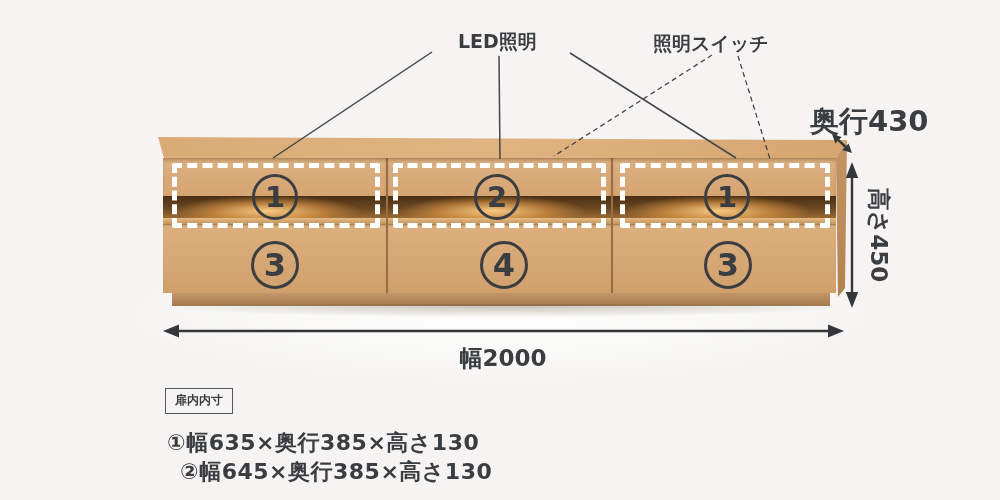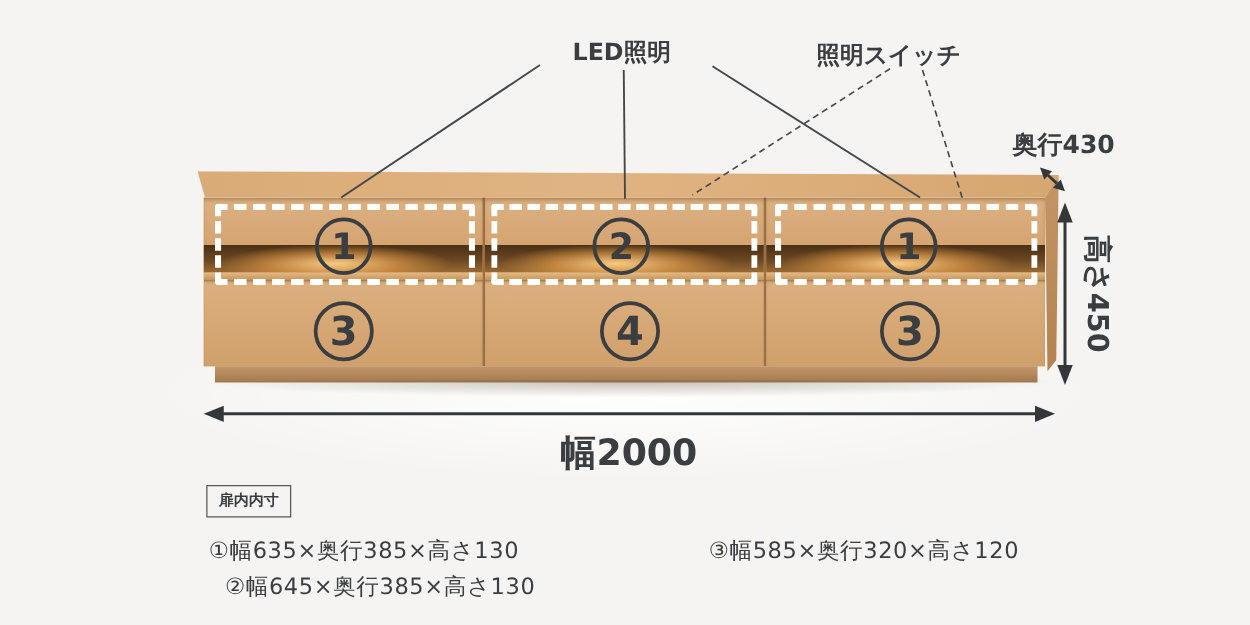--- a/index.html
+++ b/index.html
@@ -62,30 +62,30 @@
   .badge{
     border:3px solid #3b3e41;border-radius:50%;box-sizing:border-box;
     display:flex;align-items:center;justify-content:center;
     font-weight:bold;color:#3b3e41;line-height:1;
   }
   .badge.top{width:46px;height:46px;font-size:29px;}
   .badge.bot{width:48px;height:48px;font-size:32px;}
   
   .callout{font-size:19px;font-weight:bold;white-space:nowrap;}
   .dim{font-weight:bold;white-space:nowrap;}
-  .depth-label{left:810px;top:102px;font-size:20px;}
+  .depth-label{left:810px;top:102px;font-size:29px;}
   .height-label{left:878px;top:235px;font-size:23px;
     transform:translate(-50%,-50%) rotate(90deg);}
-  .width-label{left:503px;top:343px;font-size:29px;transform:translateX(-50%);}
+  .width-label{left:503px;top:343px;font-size:23px;transform:translateX(-50%);}
   
   .legend-box{
     border:1.5px solid #55585b;padding:3px 9px 4px 9px;
     font-size:12px;font-weight:bold;white-space:nowrap;background:transparent;
   }
-  .legend-line{font-size:18px;font-weight:normal;white-space:nowrap;letter-spacing:.5px;}
+  .legend-line{font-size:22px;font-weight:bold;white-space:nowrap;letter-spacing:.5px;}
   svg{display:block;}
 </style>
 </head>
 <body>
 
 <div class="stage">
 
   <div class="abs floor-glow"></div>
 
   <div class="abs top-panel"></div>
@@ -171,15 +171,14 @@
   <div class="abs callout" style="left:458px;top:29px;">LED照明</div>
 
   <div class="abs dim depth-label">奥行430</div>
   <div class="abs dim height-label">高さ450</div>
   <div class="abs dim width-label">幅2000</div>
 
   <div class="abs legend-box" style="left:165px;top:388px;">扉内内寸</div>
   <div class="abs legend-line" style="left:167px;top:428px;">①幅635×奥行385×高さ130</div>
   <div class="abs legend-line" style="left:167px;top:457px;margin-left:13px;">②幅645×奥行385×高さ130</div>
 
-  <div class="abs legend-line" style="left:567px;top:428px;">③幅585×奥行320×高さ120</div>
 
 </div>
 
 </body></html>

